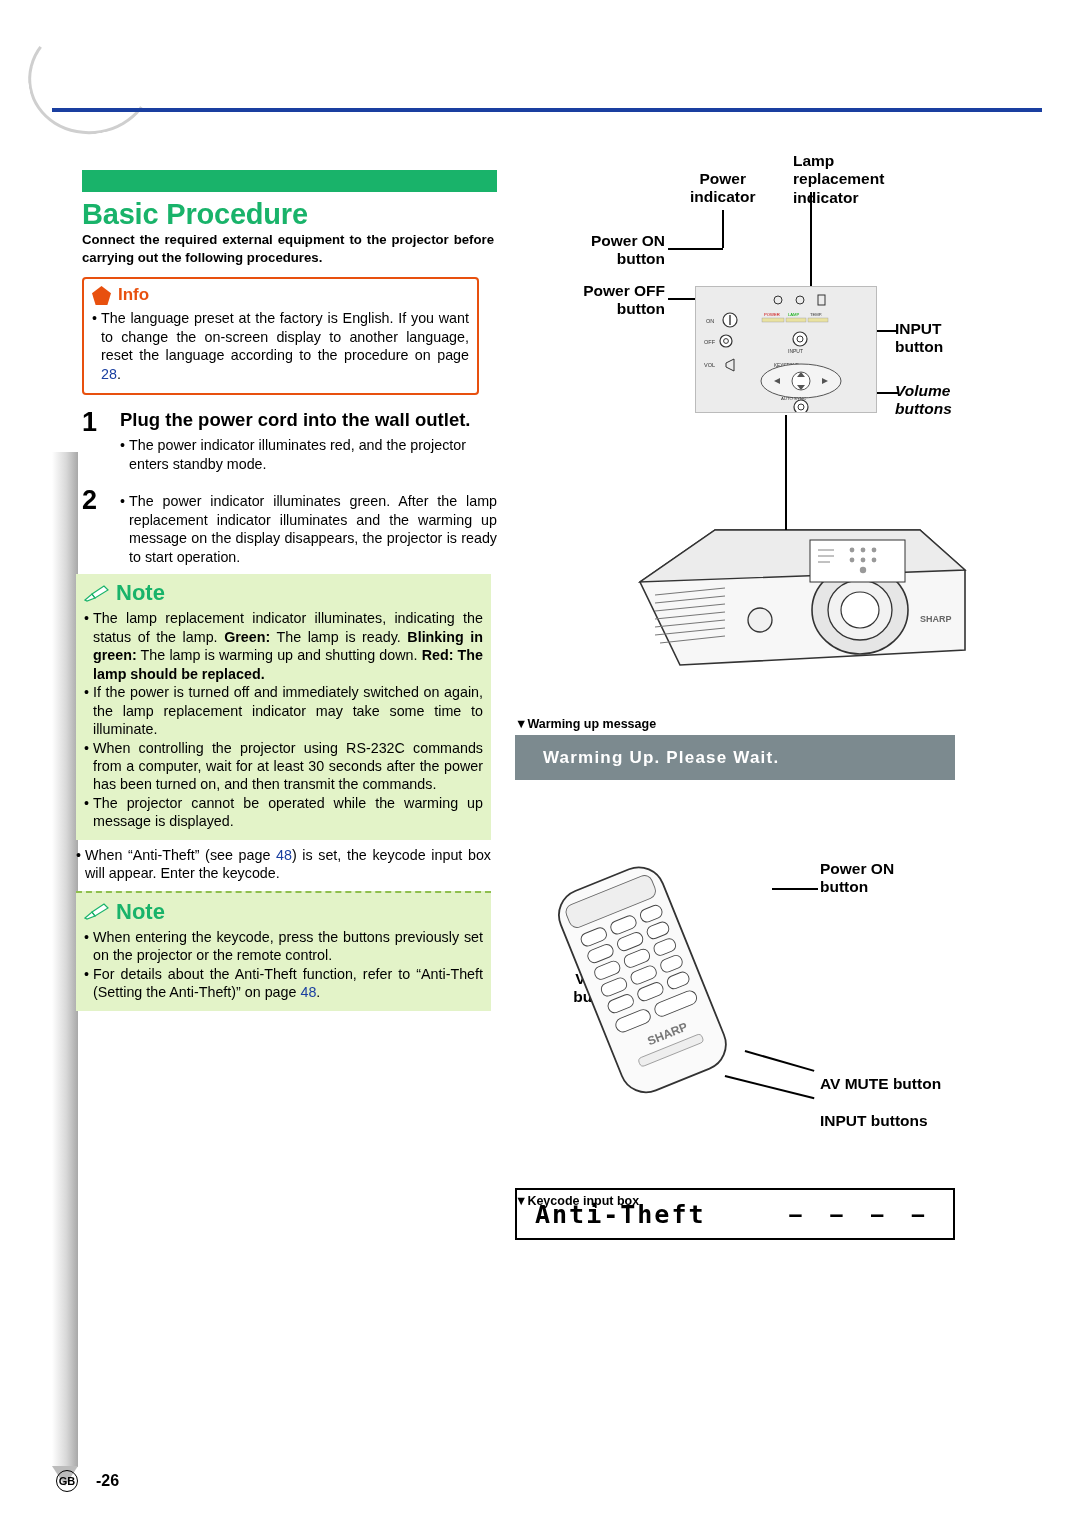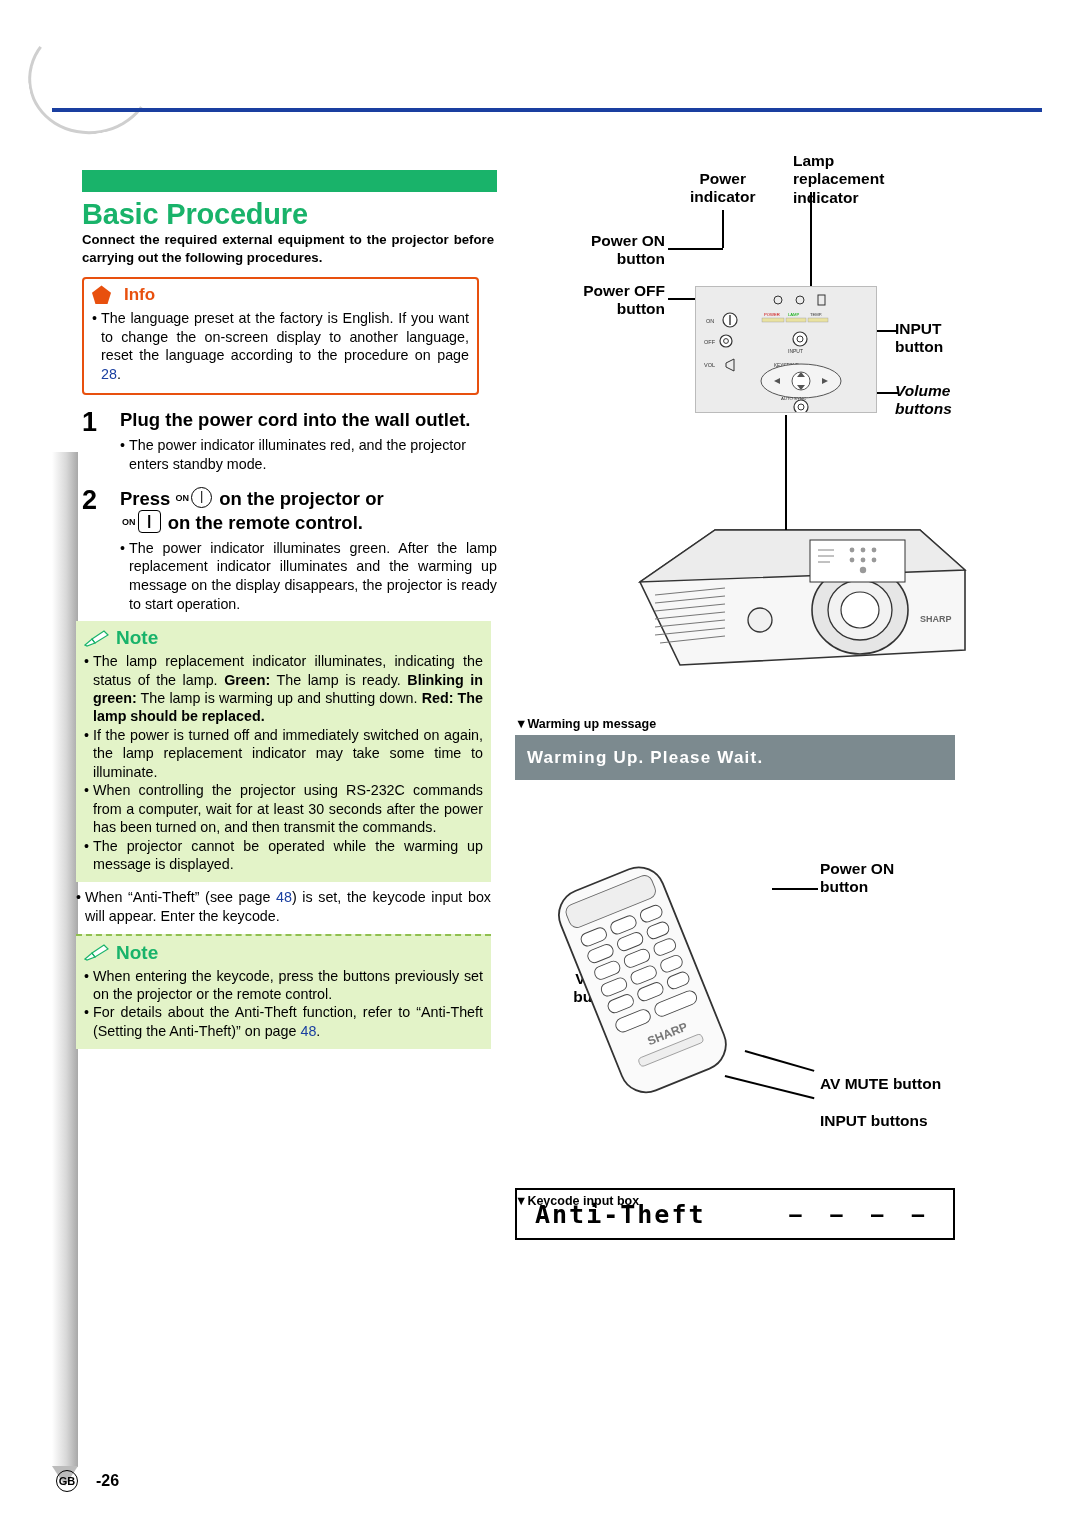--- a/index.html
+++ b/index.html
@@ -37,21 +37,21 @@
   }
   #intro{
     font-size:13.2px;font-weight:bold;line-height:1.38;
     text-align:justify;width:412px;
   }
   
   #info-box{
     margin-top:10px;border:2px solid #e8500e;border-radius:4px;
     padding:6px 8px 10px 8px;width:397px;box-sizing:border-box;
   }
-  .info-head{display:flex;gap:13px;}
+  .info-head{display:flex;align-items:center;gap:7px;}
   .info-icon{
     width:19px;height:19px;background:#e8500e;
     display:inline-block;
     clip-path:polygon(50% 0%,100% 38%,81% 100%,19% 100%,0% 38%);
   }
   .info-label{color:#e8500e;font-weight:bold;font-size:17px;}
   .info-body{font-size:14.3px;line-height:1.29;margin-top:4px;}
   .bullet-row{display:flex;gap:4px;}
   .bullet{flex:0 0 auto;}
   .blue{color:#1a3fa0;font-weight:normal;}
@@ -83,21 +83,21 @@
     content:"";position:absolute;left:50%;top:4px;width:1.6px;height:13px;
     background:#000;transform:translateX(-50%);
   }
   
   .note-box{
     background:#e3f3c8;margin-top:8px;padding:6px 8px 9px 8px;width:415px;
     box-sizing:border-box;position:relative;
   }
   .note-box.dashed-top{border-top:2px dashed #8fbf4e;}
   .note-head{display:flex;align-items:center;gap:6px;margin-bottom:3px;}
-  .note-label{color:#19b36a;font-size:19px;font-weight:bold;}
+  .note-label{color:#19b36a;font-size:22px;font-weight:bold;}
   .note-body{font-size:14.3px;line-height:1.29;}
   .bold{font-weight:bold;margin-top:25px;}
   
   #side-bar{
     position:absolute;left:52px;top:452px;width:26px;height:1015px;
     background:linear-gradient(to right,#ffffff,#d8d8d8 55%,#a8a8a8);
   }
   #side-bar::after{
     content:"";position:absolute;left:0;bottom:-19px;
     width:0;height:0;border-left:13px solid transparent;border-right:13px solid transparent;
@@ -114,21 +114,21 @@
   }
   
   #projector{
     position:absolute;left:110px;top:330px;width:360px;height:190px;
   }
   
   #warn-label{position:absolute;left:5px;top:547px;font-size:12.5px;font-weight:bold;}
   #warn-box{
     position:absolute;left:5px;top:565px;width:440px;height:45px;
     background:#7c8a8f;color:#fff;display:flex;align-items:center;
-    padding-left:12px;box-sizing:border-box;
+    padding-left:28px;box-sizing:border-box;
     font-size:17px;letter-spacing:1.2px;font-weight:bold;
   }
   
   #remote-area{position:absolute;left:0;top:660px;width:510px;height:270px;}
   
   #key-label{position:absolute;left:5px;top:1024px;font-size:12.5px;font-weight:bold;}
   #key-box{
     position:absolute;left:5px;top:1018px;width:440px;height:52px;
     border:2px solid #000;display:flex;align-items:center;justify-content:space-between;
     padding:0 18px;box-sizing:border-box;
@@ -182,27 +182,20 @@
           <span class="bullet">•</span>
           <span>The power indicator illuminates red, and the projector enters standby mode.</span>
         </div>
       </div>
     </div>
   </div>
 
   <div class="step">
     <div class="step-num">2</div>
     <div class="step-body">
-      <div class="step-title">
-        <span>Press</span>
-        <span class="onlabel">ON</span><span class="onbtn"></span>
-        <span>on the projector or</span><br>
-        <span class="onlabel" style="display:inline-block;margin-left:2px">ON</span><span class="sqbtn"></span>
-        <span>on the remote control.</span>
-      </div>
       <div class="step-text">
         <div class="bullet-row">
           <span class="bullet">•</span>
           <span class="just">The power indicator illuminates green. After the lamp replacement indicator illuminates and the warming up message on the display disappears, the projector is ready to start operation.</span>
         </div>
       </div>
     </div>
   </div>
 
   <div class="note-box" style="margin-left:-6px;">

